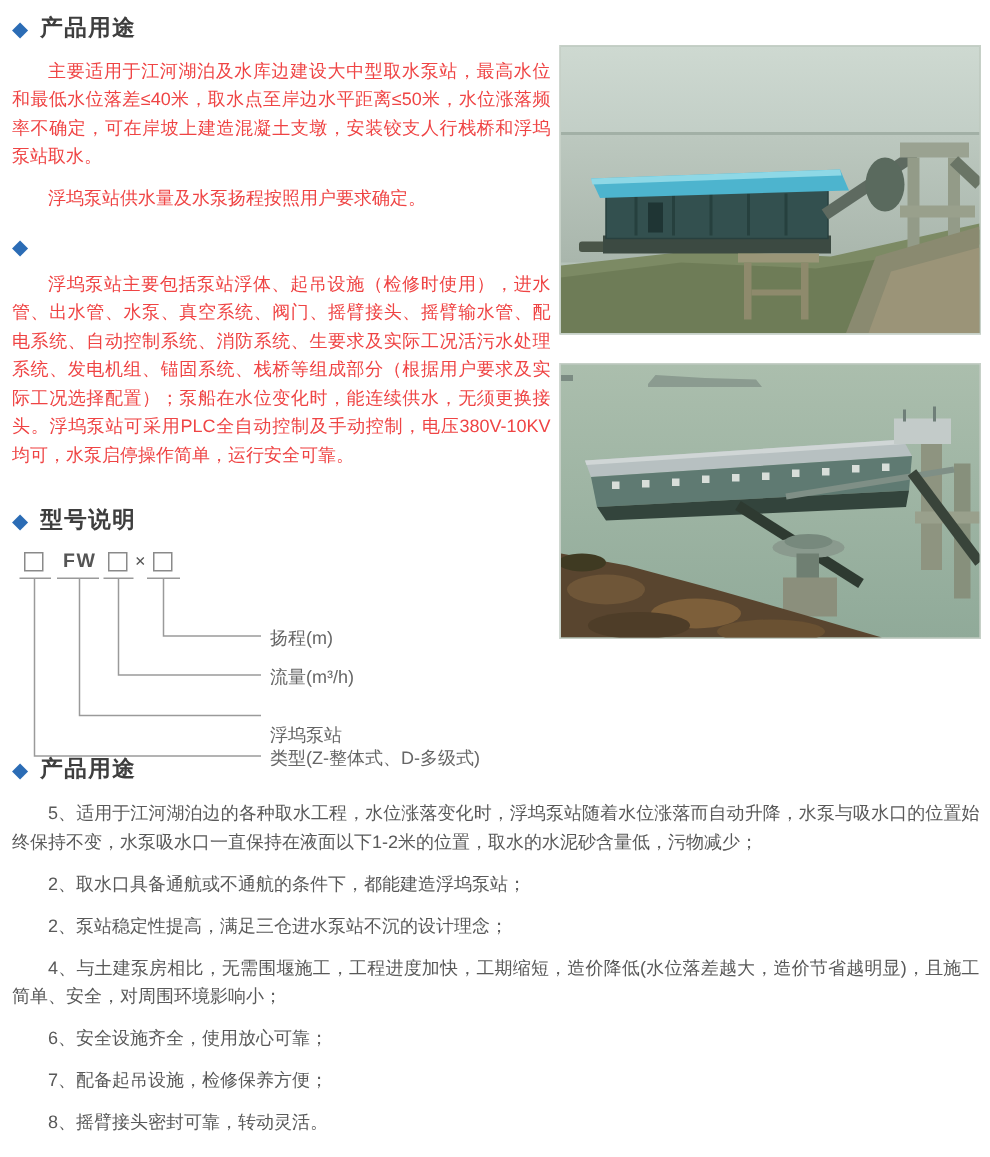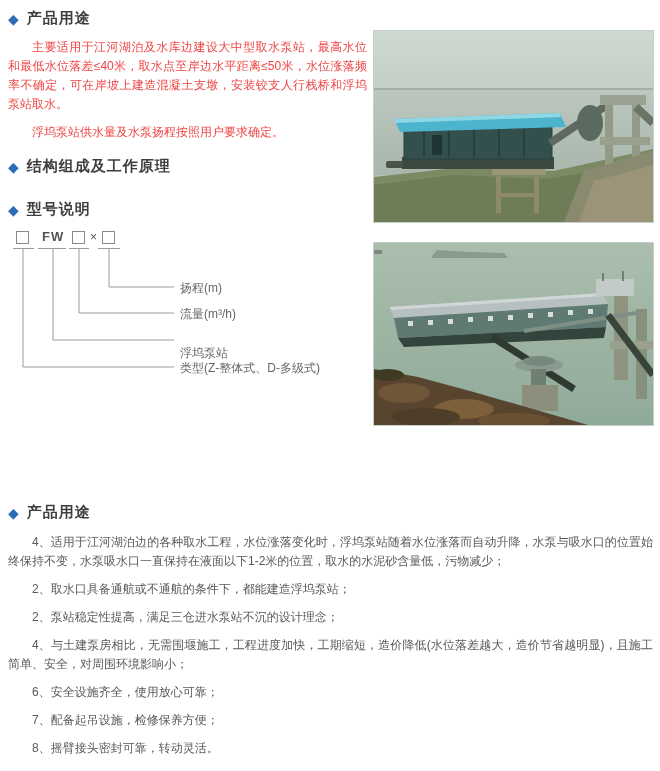--- a/index.html
+++ b/index.html
@@ -46,22 +46,22 @@
 
   <div class="sec-head h-usage">
     <span class="diamond" style="color:#2b6cb5">◆</span>
     <span>产品用途</span>
   </div>
   <p class="body-p p-usage1">主要适用于江河湖泊及水库边建设大中型取水泵站，最高水位和最低水位落差≤40米，取水点至岸边水平距离≤50米，水位涨落频率不确定，可在岸坡上建造混凝土支墩，安装铰支人行栈桥和浮坞泵站取水。</p>
   <p class="body-p p-usage2">浮坞泵站供水量及水泵扬程按照用户要求确定。</p>
 
   <div class="sec-head h-structure">
     <span class="diamond" style="color:#2b6cb5">◆</span>
-    <span>结构组成及工作原理</span>
   </div>
+  <p class="body-p">浮坞泵站主要包括泵站浮体、起吊设施（检修时使用），进水管、出水管、水泵、真空系统、阀门、摇臂接头、摇臂输水管、配电系统、自动控制系统、消防系统、生要求及实际工况活污水处理系统、发电机组、锚固系统、栈桥等组成部分（根据用户要求及实际工况选择配置）；泵船在水位变化时，能连续供水，无须更换接头。浮坞泵站可采用PLC全自动控制及手动控制，电压380V-10KV均可，水泵启停操作简单，运行安全可靠。</p>
 
   <div class="sec-head h-model">
     <span class="diamond" style="color:#2b6cb5">◆</span>
     <span>型号说明</span>
   </div>
 
   <div class="model-diagram">
     <svg class="mlines" width="360" height="152" viewBox="0 0 360 152">
       <polyline points="15,20 15,138 166,138" fill="none" stroke="#9a9a9a" stroke-width="1"></polyline>
       <polyline points="45,20 45,111 166,111" fill="none" stroke="#9a9a9a" stroke-width="1"></polyline>
@@ -179,20 +179,20 @@
     <ellipse cx="140" cy="178" rx="36" ry="8" fill="#6a5132"></ellipse>
     <ellipse cx="14" cy="132" rx="16" ry="6" fill="#3f3a22"></ellipse>
   </svg>
 </div>
 
 <div class="bottom-sec">
   <div class="sec-head h-features">
     <span class="diamond" style="color:#2b6cb5">◆</span>
     <span>产品用途</span>
   </div>
-  <p class="feat-item">4、适用于江河湖泊边的各种取水工程，水位涨落变化时，浮坞泵站随着水位涨落而自动升降，水泵与吸水口的位置始终保持不变，水泵吸水口一直保持在液面以下1-2米的位置，取水的水泥砂含量低，污物减少；</p>
+  <p class="feat-item">5、适用于江河湖泊边的各种取水工程，水位涨落变化时，浮坞泵站随着水位涨落而自动升降，水泵与吸水口的位置始终保持不变，水泵吸水口一直保持在液面以下1-2米的位置，取水的水泥砂含量低，污物减少；</p>
   <p class="feat-item">2、取水口具备通航或不通航的条件下，都能建造浮坞泵站；</p>
   <p class="feat-item">2、泵站稳定性提高，满足三仓进水泵站不沉的设计理念；</p>
   <p class="feat-item">4、与土建泵房相比，无需围堰施工，工程进度加快，工期缩短，造价降低(水位落差越大，造价节省越明显)，且施工简单、安全，对周围环境影响小；</p>
   <p class="feat-item">6、安全设施齐全，使用放心可靠；</p>
   <p class="feat-item">7、配备起吊设施，检修保养方便；</p>
   <p class="feat-item">8、摇臂接头密封可靠，转动灵活。</p>
 </div>
 
 </body></html>

